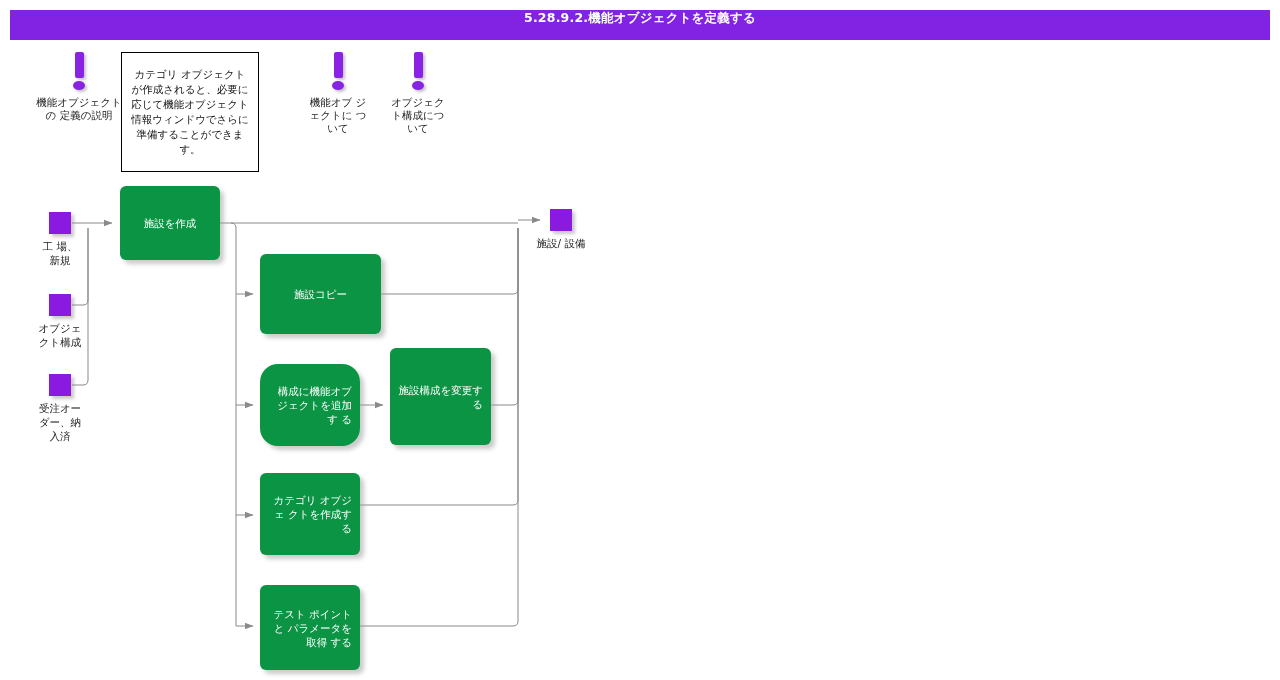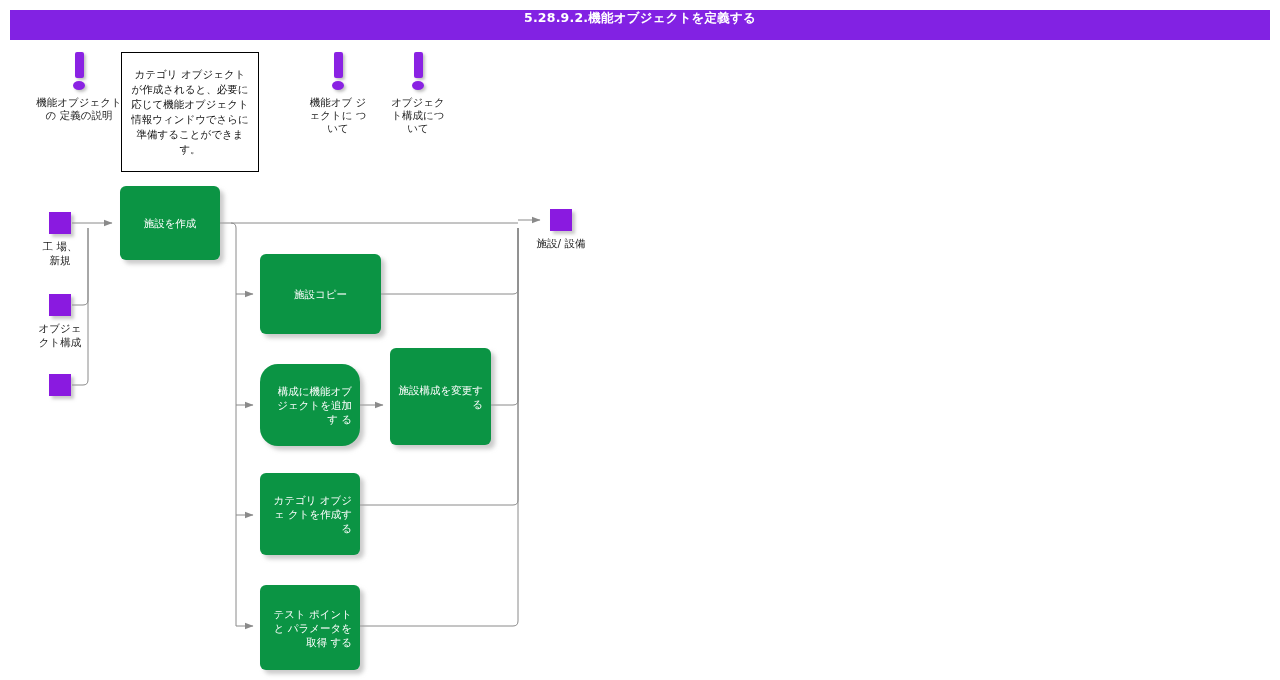--- a/index.html
+++ b/index.html
@@ -228,20 +228,23 @@
 </div>
 
 <div class="data-node" style="left:18px; top:294px; width:84px;">
   <div class="swatch"></div>
   <div class="node-label">オブジェ
 クト構成</div>
 </div>
 
 <div class="data-node" style="left:18px; top:374px; width:84px;">
   <div class="swatch"></div>
+  <div class="node-label">受注オー
+ダー、納
+入済</div>
 </div>
 
 <div class="data-node" style="left:519px; top:209px; width:84px;">
   <div class="swatch"></div>
   <div class="node-label">施設/ 設備</div>
 </div>
 
 <div class="process-box" style="left:120px; top:186px; width:100px; height:74px;">
   <div class="box-label">施設を作成</div>
 </div>

